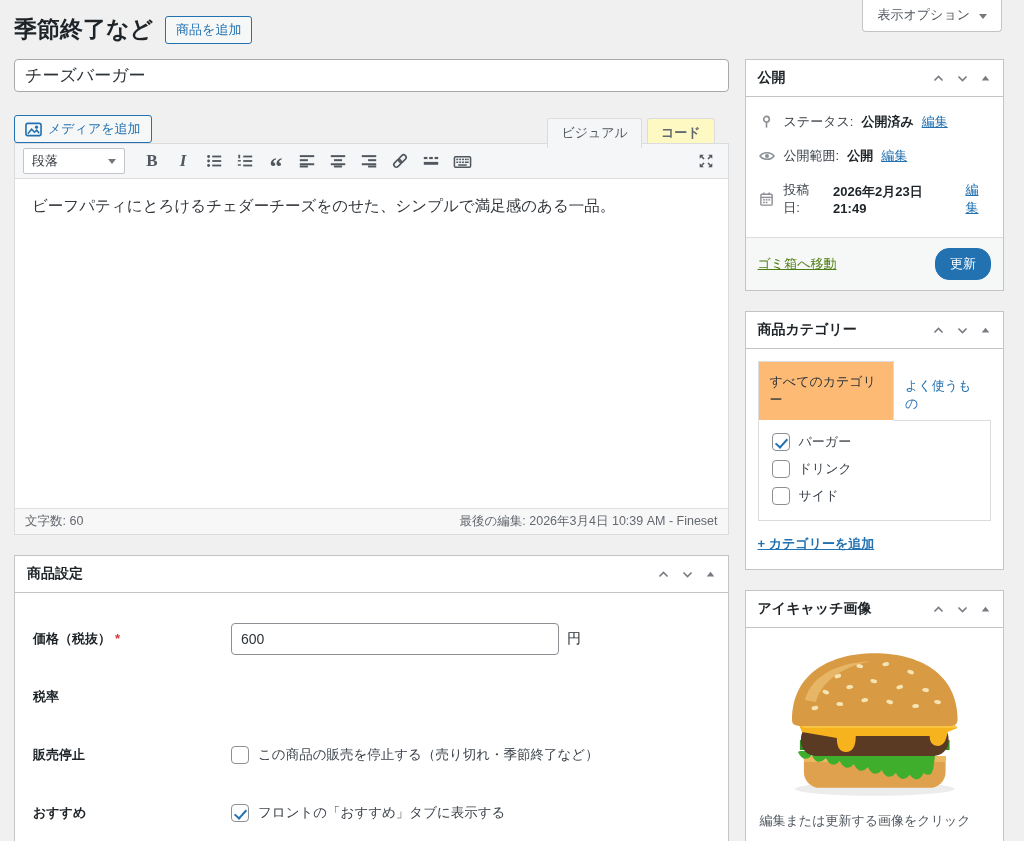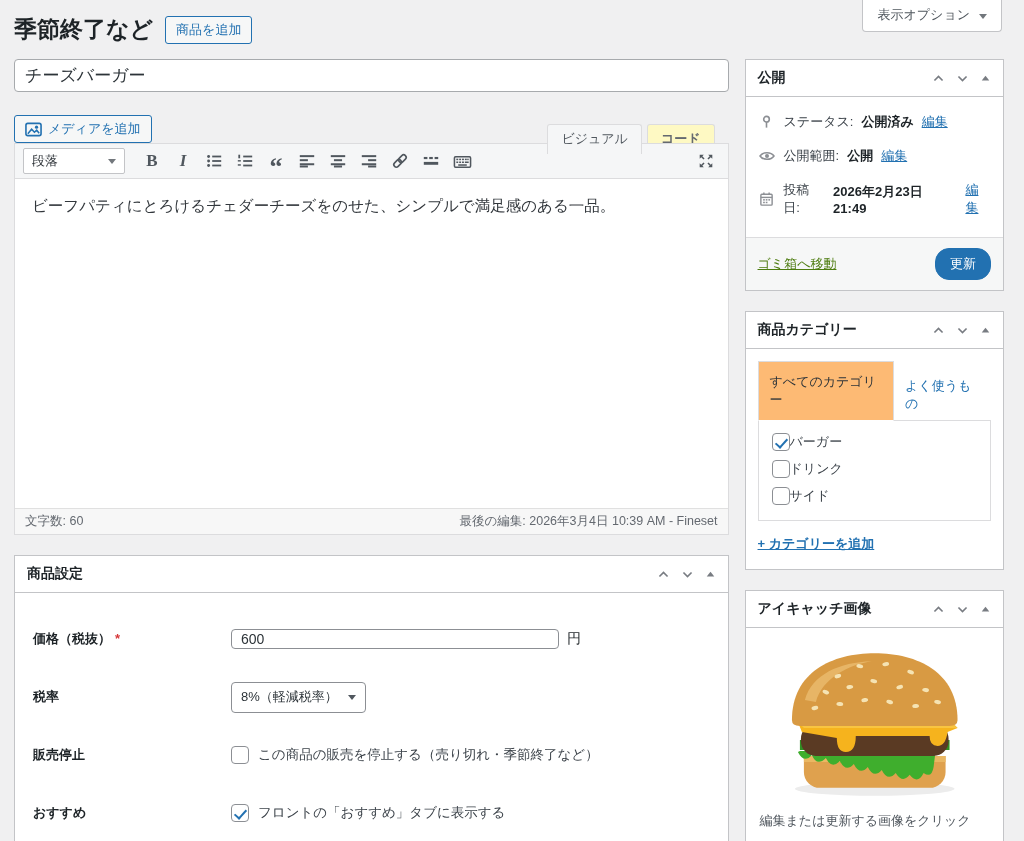--- a/index.html
+++ b/index.html
@@ -39,21 +39,21 @@
   .title-input {
     width:100%; height:33px; background:#fff; border:1px solid #a7aaad; border-radius:4px;
     padding:3px 10px; font-size:17px; color:#2c3338; font-family:inherit; outline:none;
   }
 
   
   .media-row { margin-top:21px; display:flex; justify-content:space-between; align-items:flex-end; }
   .editor-tabs { display:flex; gap:5px; margin-right:14px; }
   .switch-tab {
     padding:5px 13px 6px; font-size:13px; border:1px solid #dcdcde; border-bottom:none;
-    border-radius:3px 3px 0 0; cursor:pointer; position:relative; top:11px;
+    border-radius:3px 3px 0 0; cursor:pointer; position:relative; top:5px;
   }
   .switch-tab.active { background:#f5f6f7; color:#50575e; z-index:2; }
   .switch-tab.inactive { background:#fef9c3; color:#646970;font-weight:bold; }
 
   
   .editor-wrap { border:1px solid #dcdcde; background:#fff; position:relative; z-index:1; }
   .editor-toolbar {
     background:#f5f6f7; border-bottom:1px solid #dcdcde;
     display:flex; align-items:center; padding:4px 8px; gap:3px; height:35px;justify-content:center;
   }
@@ -90,21 +90,21 @@
   .postbox-title { font-size:14px; font-weight:600; color:#1d2327; }
   .handle-actions { display:flex; gap:11px; align-items:center; }
   .handle-btn { display:flex; align-items:center; cursor:pointer; background:none; border:none; padding:0; }
 
   
   .settings-body { padding:4px 18px 30px; }
   .form-row { display:flex; align-items:center; margin-top:26px; min-height:32px; }
   .form-label { width:198px; font-weight:600; color:#1d2327; font-size:13px; flex-shrink:0; }
   .required { color:#d63638; margin-left:4px; }
   .price-input {
-    width:328px; height:20px; border:1px solid #8c8f94; border-radius:4px;
+    width:328px; height:32px; border:1px solid #8c8f94; border-radius:4px;
     padding:0 9px; font-size:14px; color:#2c3338; font-family:inherit; outline:none;
   }
   .unit { margin-left:8px; font-size:14px; color:#1d2327; }
   .select-box {
     width:135px; height:31px; border:1px solid #8c8f94; border-radius:4px; background:#fff;
     display:flex; align-items:center; justify-content:space-between; padding:0 9px;
     font-size:13px; color:#2c3338; cursor:pointer;
   }
   .select-chevron { width:0; height:0; border-left:4px solid transparent; border-right:4px solid transparent; border-top:5px solid #50575e; }
 
@@ -136,21 +136,21 @@
 
   
   .cat-body { padding:12px 12px 16px; }
   .cat-tabs { display:flex; align-items:flex-end; position:relative; z-index:2; }
   .cat-tab-active {
     background:#fdba74; border:1px solid #dcdcde; border-bottom:1px solid #fff;
     padding:11px 11px; font-size:13px; color:#2c3338; margin-bottom:-1px; cursor:pointer;
   }
   .cat-tab-link { padding:7px 11px; font-size:13px; color:#2271b1; cursor:pointer; }
   .cat-list { border:1px solid #dcdcde; background:#fff; padding:12px 13px 6px; min-height:92px; }
-  .cat-item { display:flex; align-items:flex-start; margin-bottom:9px; font-size:13px; color:#3c434a; }
+  .cat-item { display:flex; align-items:flex-start; gap:9px; margin-bottom:9px; font-size:13px; color:#3c434a; }
   .add-cat { display:inline-block; margin-top:14px; color:#2271b1; text-decoration:underline; font-size:13px; font-weight:600; }
 
   
   .featured-body { padding:12px 14px 16px; }
   .featured-img { width:100%; height:160px; background:#fff; cursor:pointer; display:block; }
   .featured-caption { color:#50575e; margin:12px 0 14px; font-size:13px; }
   .remove-link { color:#b32d2e; text-decoration:underline; font-size:13px; font-weight:600; }
 </style>
 </head>
 <body>
@@ -344,24 +344,20 @@
         <div class="settings-body">
           <div class="form-row">
             <span class="form-label">
               <span>価格（税抜）</span><span class="required">*</span>
             </span>
             <input class="price-input" value="600" style="">
             <span class="unit">円</span>
           </div>
           <div class="form-row">
             <span class="form-label">税率</span>
-            <div class="select-box">
-              <span>8%（軽減税率）</span>
-              <span class="select-chevron"></span>
-            </div>
           </div>
           <div class="form-row">
             <span class="form-label">販売停止</span>
             <label class="check-row">
               <input type="checkbox" class="wp-check" style="">
               <span>この商品の販売を停止する（売り切れ・季節終了など）</span>
             </label>
           </div>
           <div class="form-row">
             <span class="form-label">おすすめ</span>

